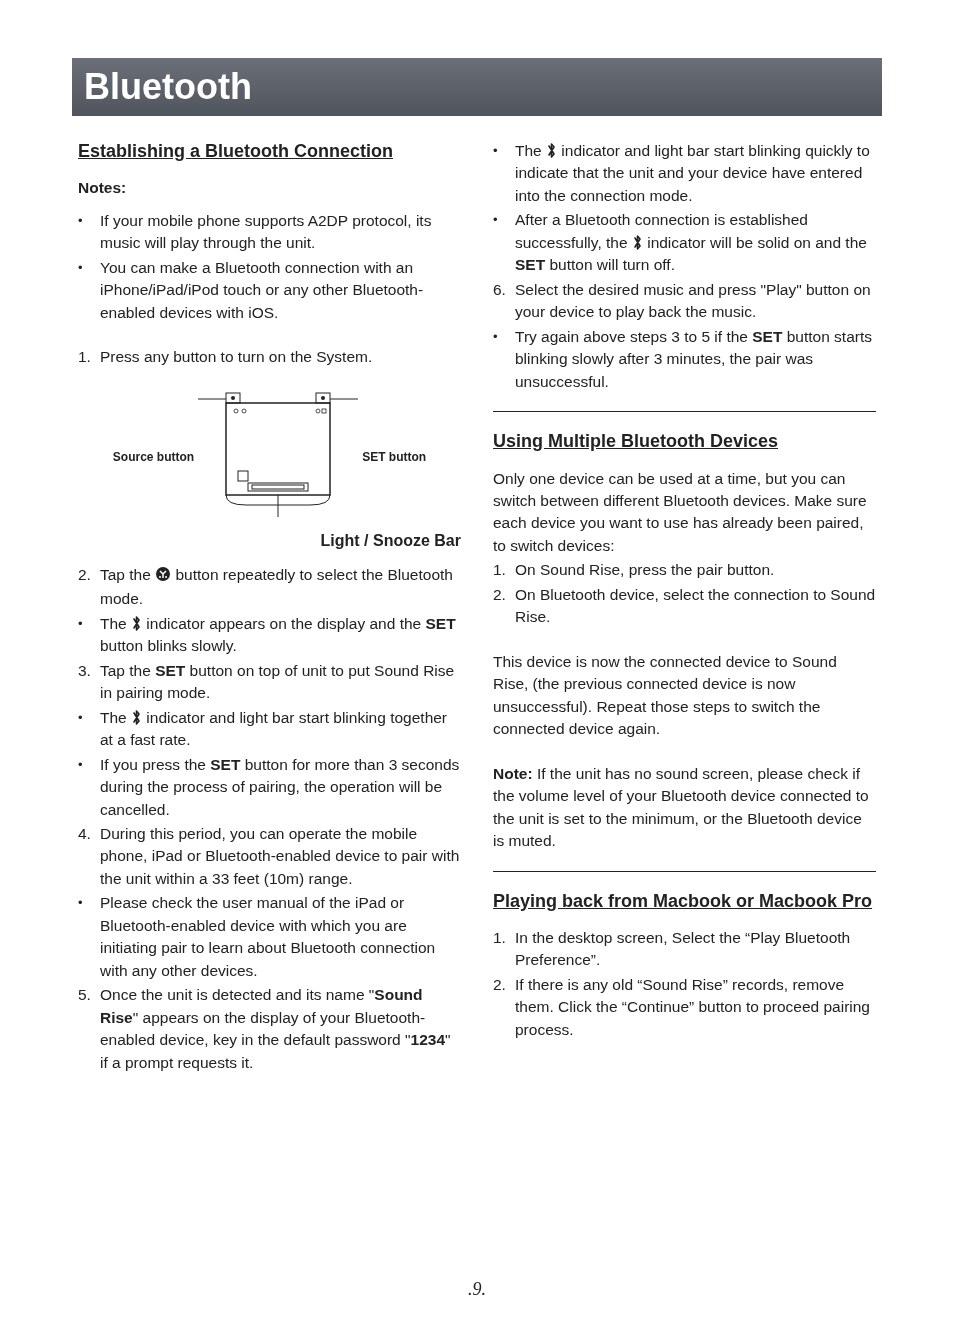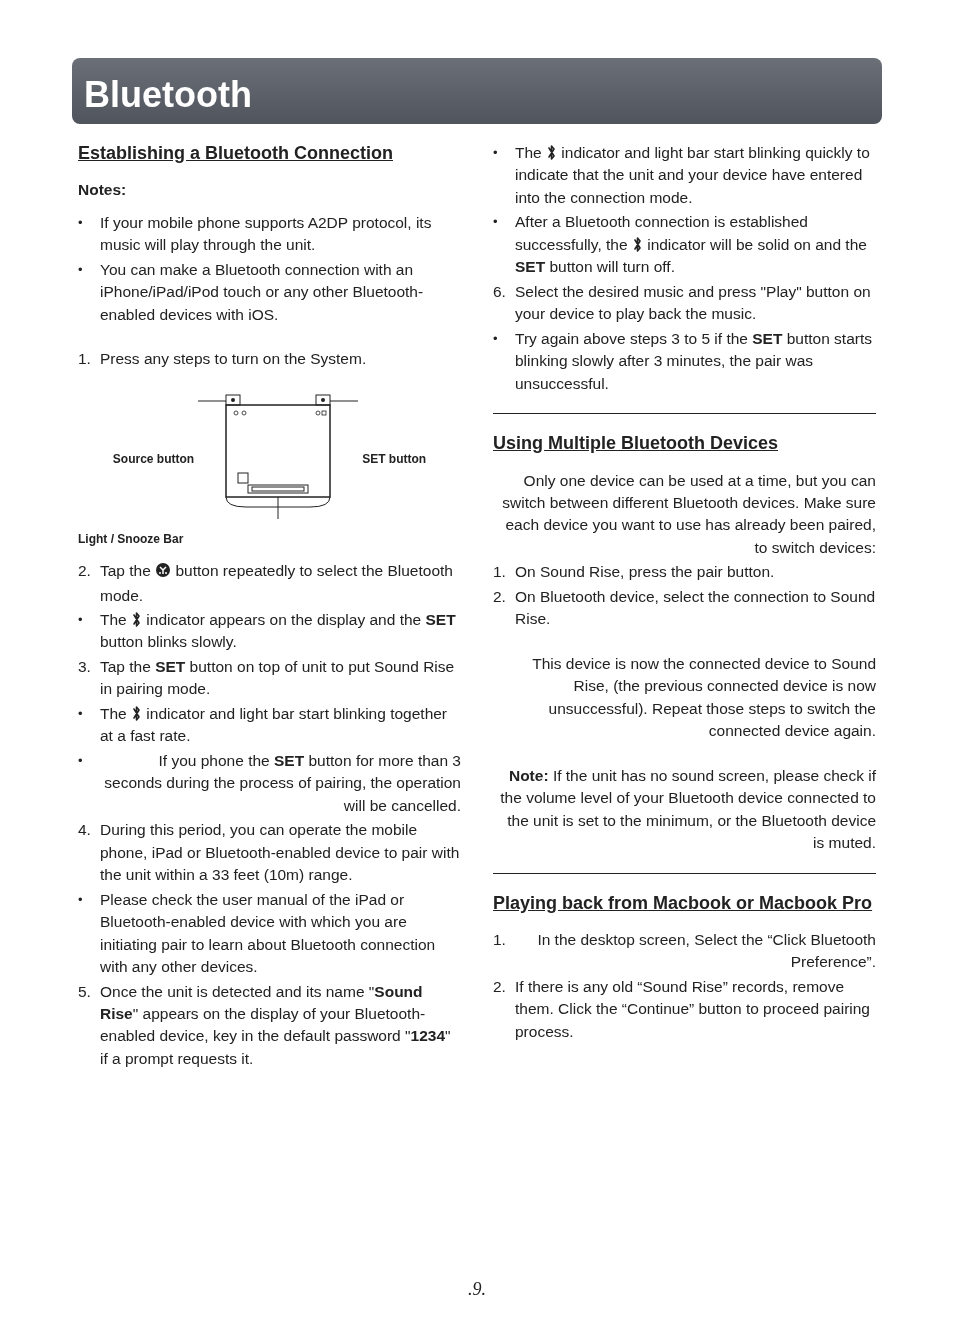--- a/index.html
+++ b/index.html
@@ -7,23 +7,22 @@
     width: 954px;
     height: 1336px;
     background: #fff;
     font-family: "Myriad Pro", "Segoe UI", Arial, sans-serif;
     color: #222;
     position: relative;
     padding: 58px 78px 0 78px;
   }
   .title-bar {
     background: linear-gradient(to bottom, #6a6f78 0%, #4f545d 100%);
-    padding: 16px 12px 8px 12px;
-    margin: 0 -6px 18px -6px;
-    border-radius: 8px;
+    padding: 8px 12px 8px 12px;
+    margin: 0 -6px 24px -6px;
   }
   .title-bar h1 {
     color: #fff;
     font-size: 36px;
     font-weight: 700;
   }
   .columns {
     display: flex;
     gap: 32px;
   }
@@ -50,22 +49,22 @@
     margin-bottom: 2px;
   }
   li.bullet .marker, li.num .marker {
     flex: 0 0 22px;
   }
   li.bullet .marker { font-size: 13px; padding-top: 2px; }
   li .body { flex: 1; }
   .spacer-s { height: 12px; }
   .spacer-m { height: 20px; }
   .diagram-caption {
-    text-align: left;
-    font-size: 12px;
+    text-align: right;
+    font-size: 16px;
     font-weight: 700;
     margin-top: 6px;
   }
   .side-label {
     font-size: 12px;
     font-weight: 700;
   }
   hr.sep {
     border: none;
     border-top: 1px solid #222;
@@ -84,21 +83,21 @@
     position: absolute;
     bottom: 36px;
     left: 0;
     width: 954px;
     text-align: center;
     font-style: italic;
     font-size: 18px;
     font-family: Georgia, serif;
   }
   p.para { margin-bottom: 2px; }
-  .just { text-align: right; }
+  .just { text-align: left; }
 </style>
 </head>
 <body>
 
 <div class="title-bar">
   <h1>Bluetooth</h1>
 </div>
 
 <div class="columns">
 
@@ -115,21 +114,21 @@
         <span class="marker">•</span>
         <span class="body">You can make a Bluetooth connection with an iPhone/iPad/iPod touch or any other Bluetooth-enabled devices with iOS.</span>
       </li>
     </ul>
 
     <div class="spacer-m"></div>
 
     <ol>
       <li class="num">
         <span class="marker">1.</span>
-        <span class="body">Press any steps to turn on the System.</span>
+        <span class="body">Press any button to turn on the System.</span>
       </li>
     </ol>
 
     <div class="spacer-s"></div>
 
     <div style="display:flex;align-items:center;justify-content:center;">
       <span class="side-label" style="margin-top:10px;">Source button</span>
       <svg width="160" height="140" style="margin:0 4px;">
         <line x1="0" y1="16" x2="28" y2="16" stroke="#222" stroke-width="1"></line>
         <line x1="160" y1="16" x2="132" y2="16" stroke="#222" stroke-width="1"></line>
@@ -191,21 +190,21 @@
         <span class="marker">•</span>
         <span class="body">
           <span>The </span><span class="bt-icon"><svg width="11" height="15" style="vertical-align:-2px">
                 <path d="M3 3 L8 11 L5.5 14 L5.5 1 L8 4 L3 12" fill="none" stroke="#222" stroke-width="1.6" stroke-linejoin="round" stroke-linecap="round"></path>
               </svg></span><span> indicator and light bar start blinking together at a fast rate.</span>
         </span>
       </li>
       <li class="bullet">
         <span class="marker">•</span>
         <span class="body just">
-          <span> If  you  phone  the </span><span class="bold">SET</span><span> button for  more  than 3 seconds  during  the  process  of  pairing, the operation will be cancelled.</span>
+          <span> If  you  press  the </span><span class="bold">SET</span><span> button for  more  than 3 seconds  during  the  process  of  pairing, the operation will be cancelled.</span>
         </span>
       </li>
       <li class="num">
         <span class="marker">4.</span>
         <span class="body">During this period, you can operate the mobile phone, iPad or Bluetooth-enabled device to pair with the unit within a 33 feet (10m) range.</span>
       </li>
       <li class="bullet">
         <span class="marker">•</span>
         <span class="body">Please check the user manual of the iPad or Bluetooth-enabled device with which you are initiating pair to learn about Bluetooth connection with any other devices.</span>
       </li>
@@ -270,21 +269,21 @@
     <p class="para just">
       <span class="bold">Note: </span><span>If  the  unit  has  no  sound  screen, please check  if  the  volume  level  of  your Bluetooth device connected to the unit is set to the minimum, or the Bluetooth device is muted.</span>
     </p>
 
     <hr class="sep">
 
     <h2 class="underline">Playing back from Macbook or Macbook Pro</h2>
     <ol>
       <li class="num">
         <span class="marker">1.</span>
-        <span class="body just">In   the   desktop   screen,    Select   the “Click Bluetooth Preference”.</span>
+        <span class="body just">In   the   desktop   screen,    Select   the “Play Bluetooth Preference”.</span>
       </li>
       <li class="num">
         <span class="marker">2.</span>
         <span class="body">If there is any old “Sound Rise” records, remove them.  Click the “Continue” button to proceed pairing process.</span>
       </li>
     </ol>
   </div>
 </div>
 
 <div class="page-num">.9.</div>

